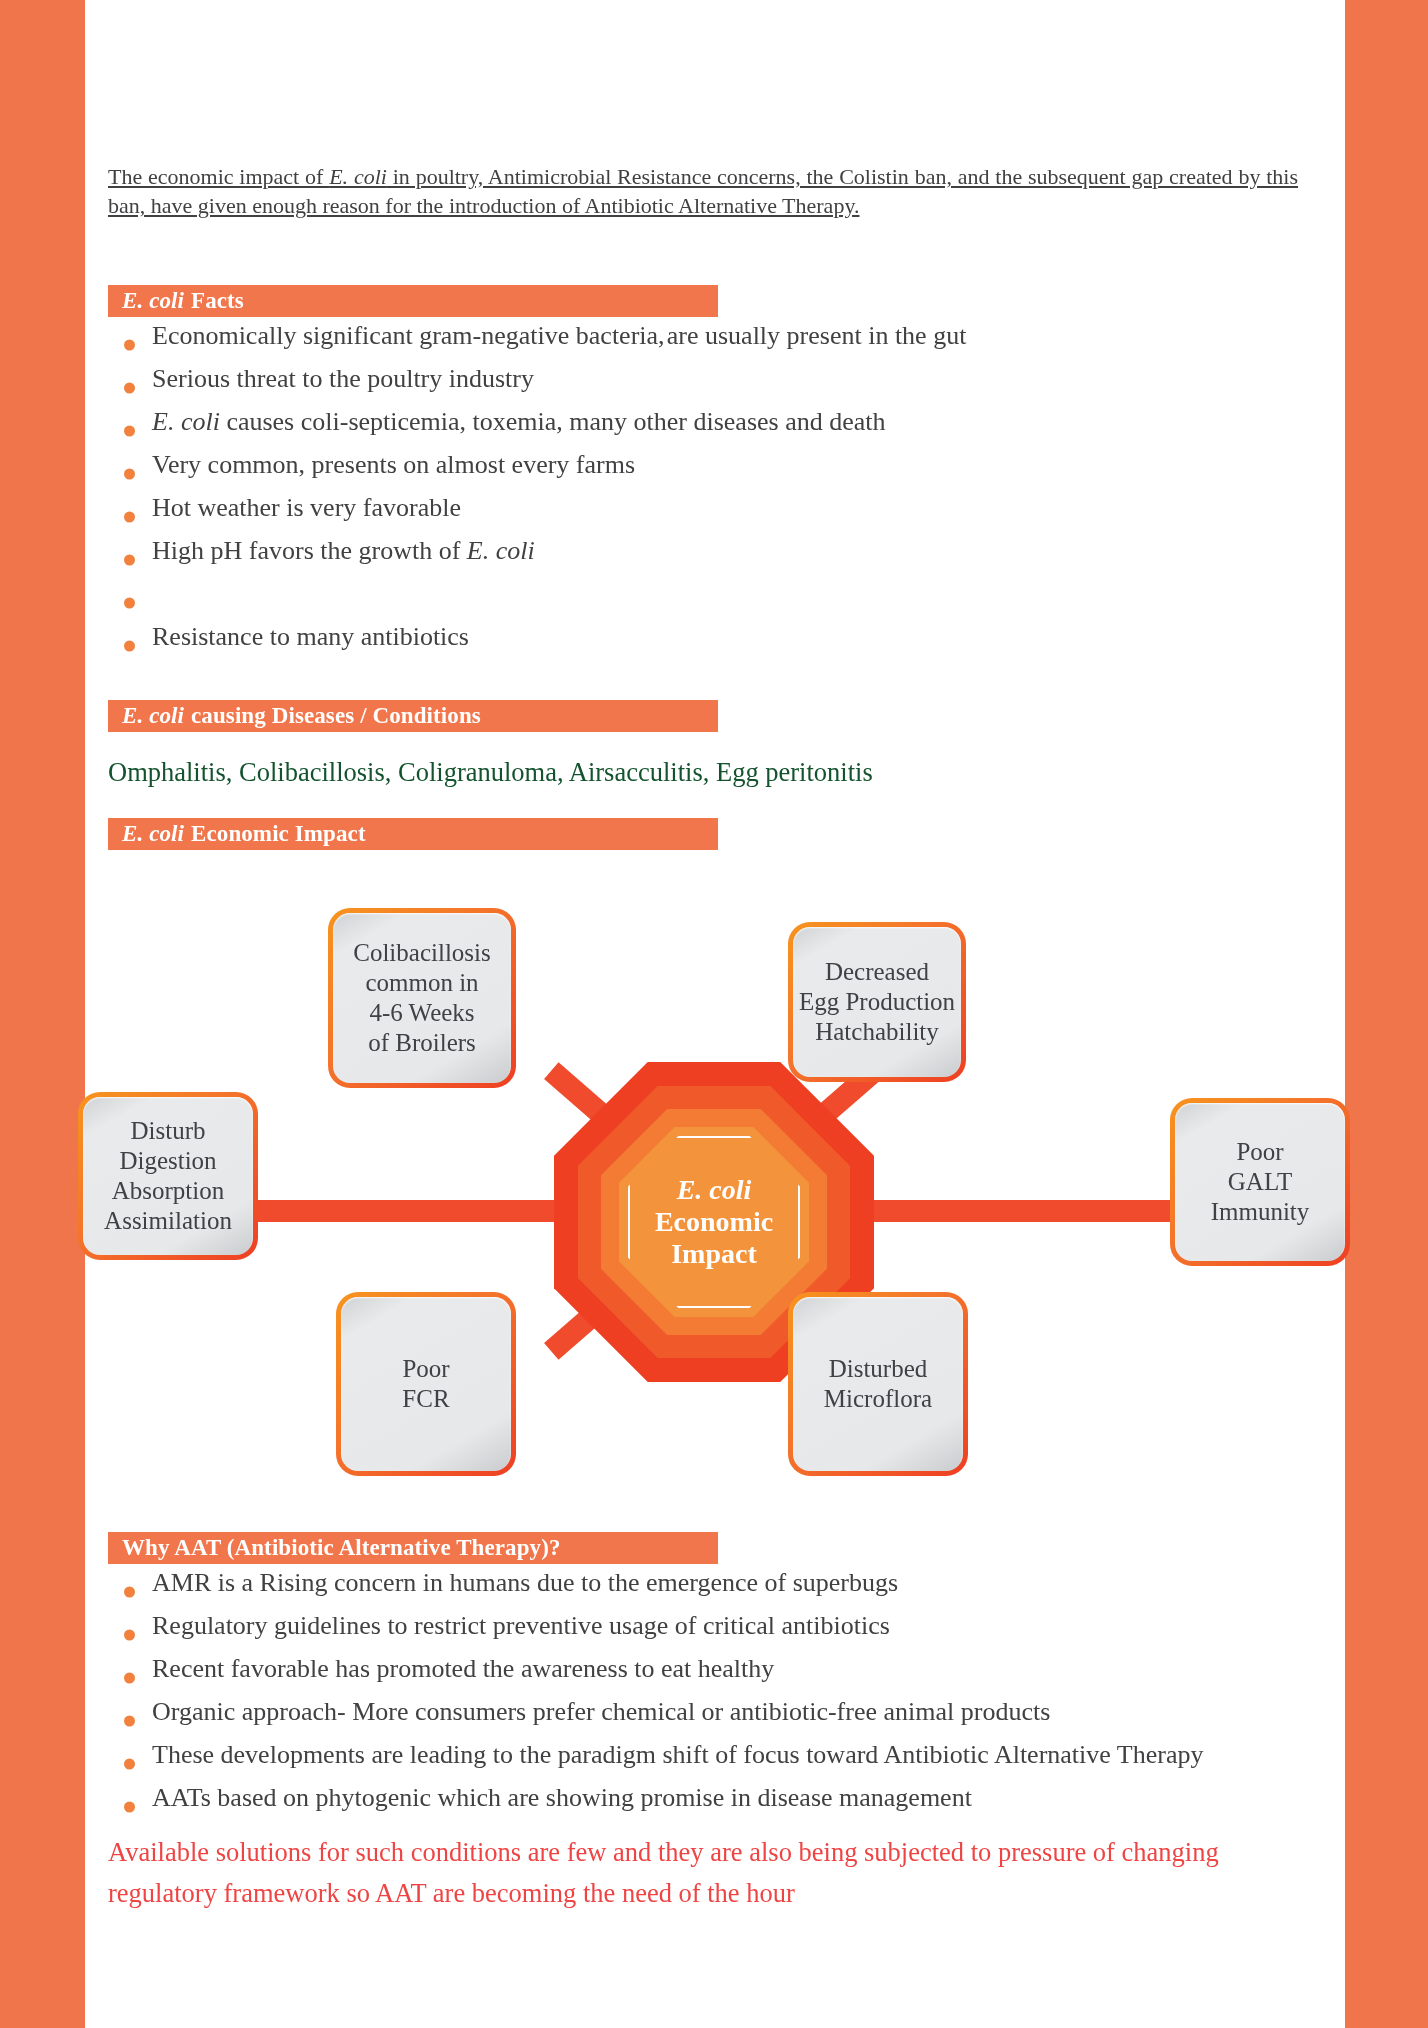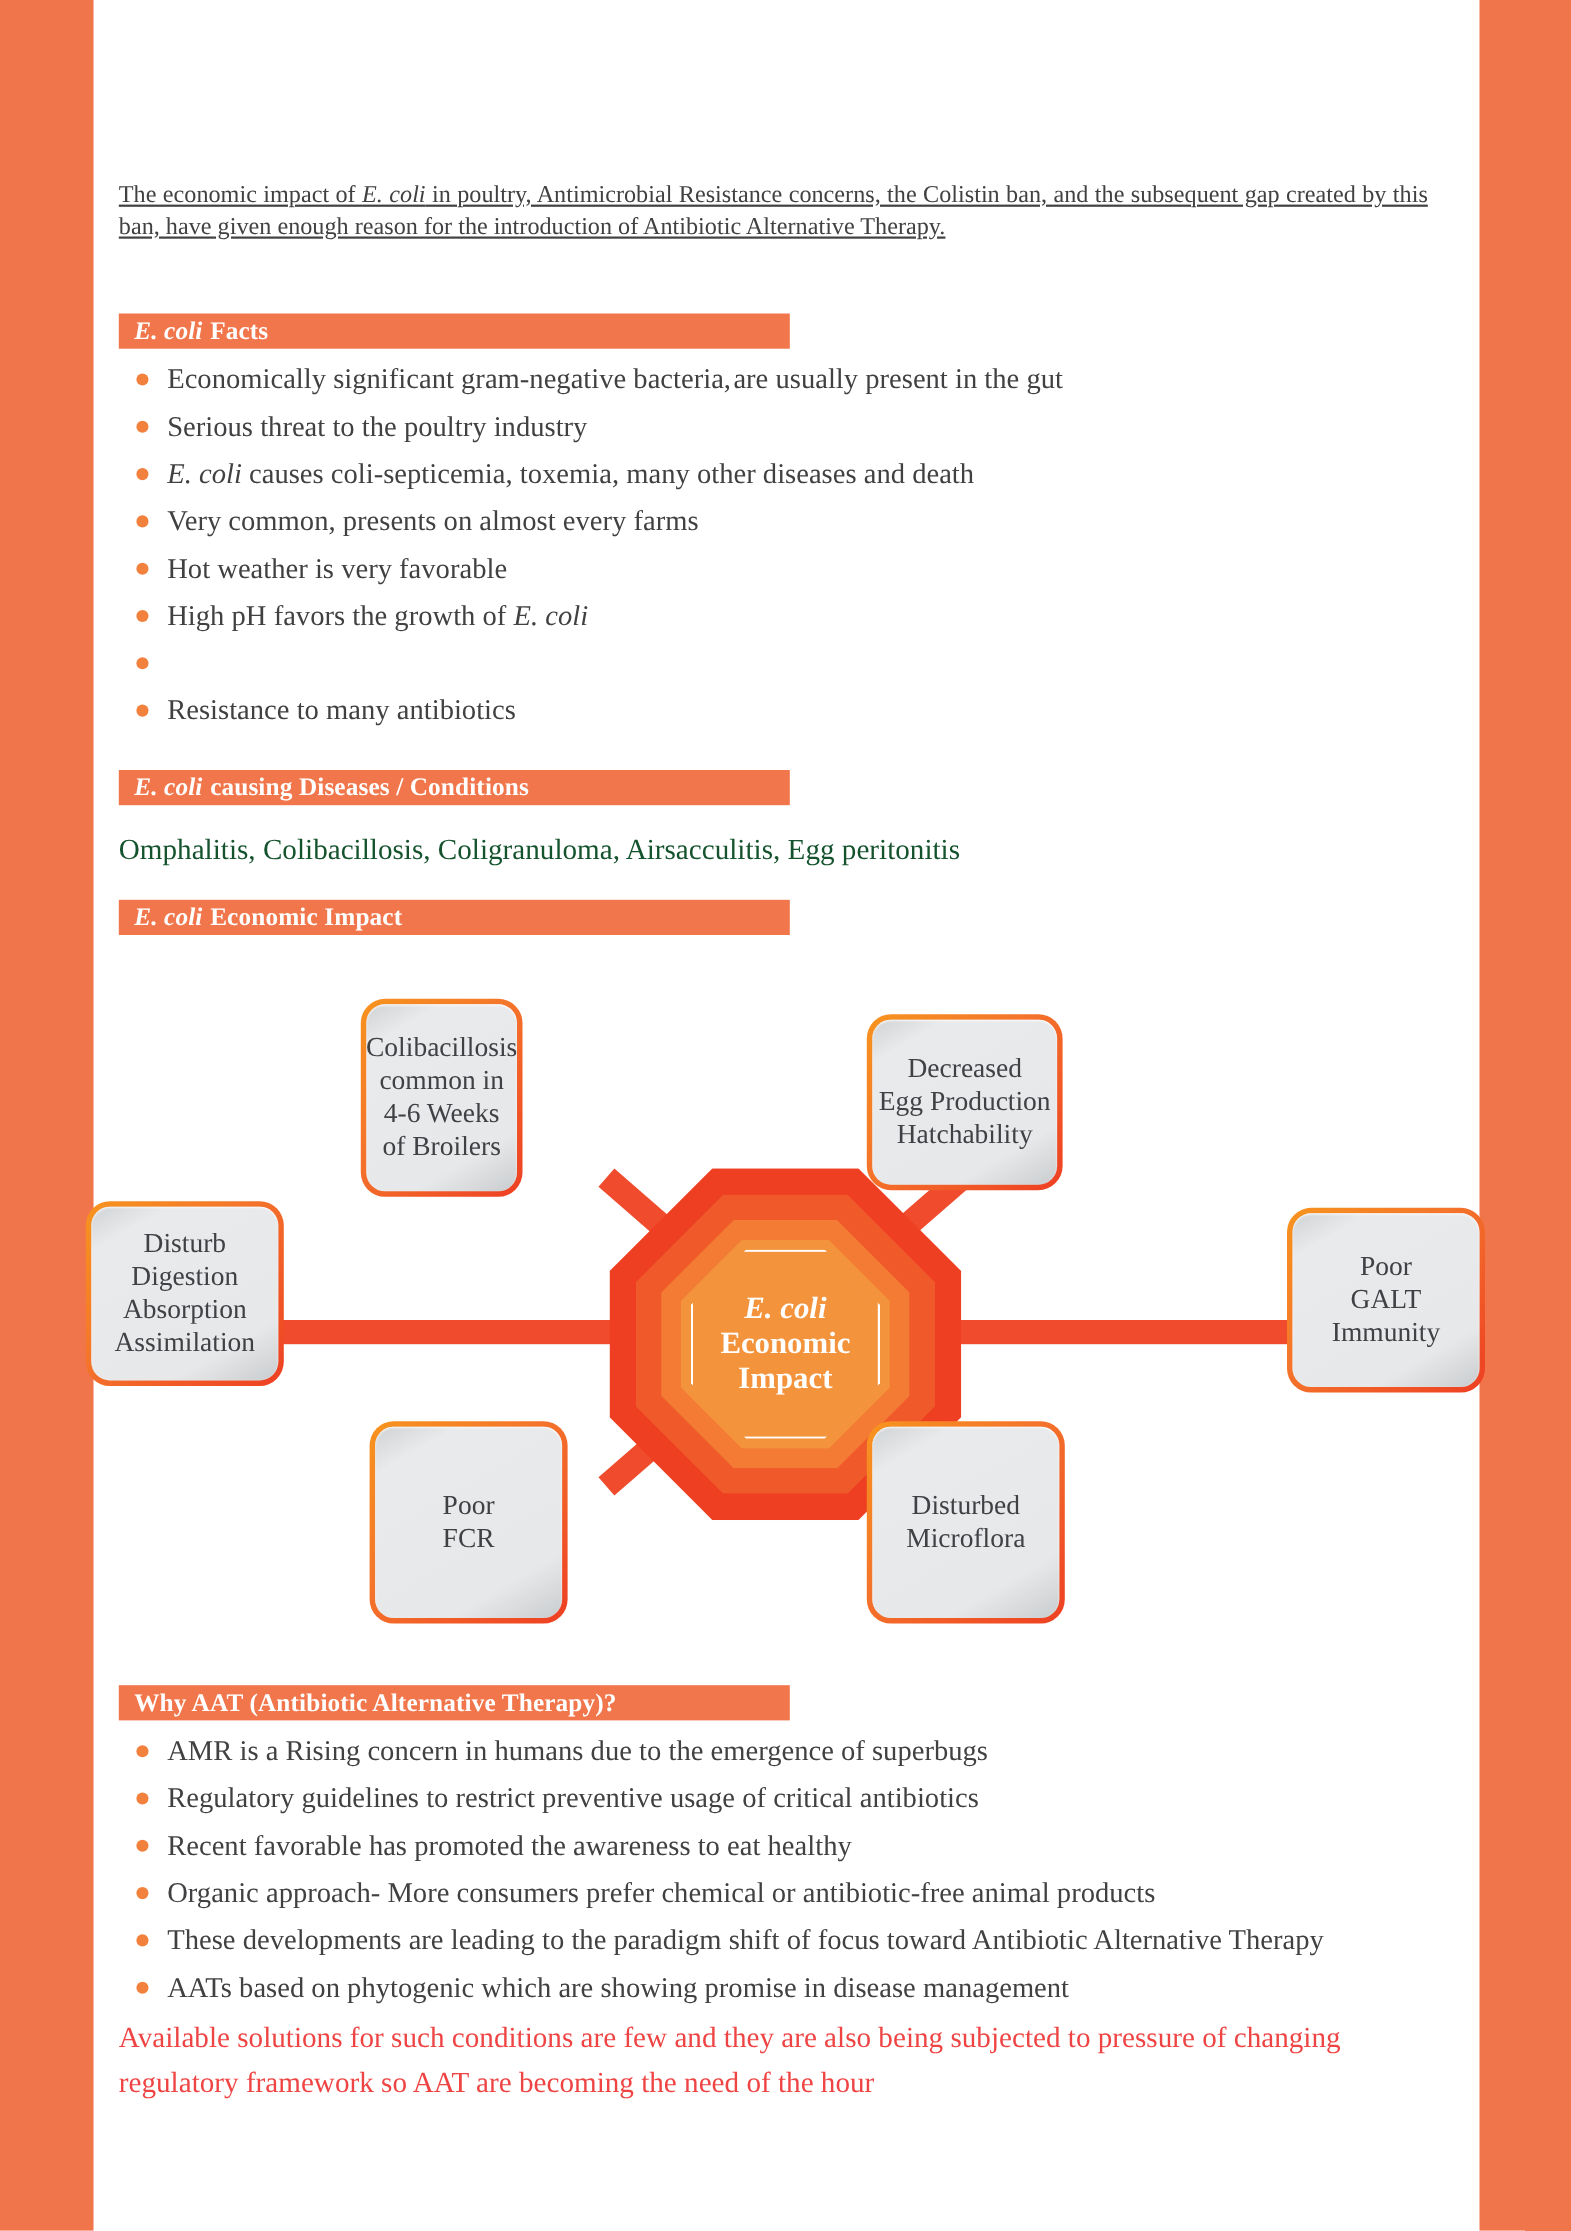--- a/index.html
+++ b/index.html
@@ -48,21 +48,21 @@
   .sec-head .ital{font-style:italic;font-weight:bold;margin-right:7px;}
 
   .bullets{position:absolute;left:0;width:1200px;}
   .bullet{
     position:relative;
     padding-left:44px;
     font-size:26px;line-height:1.0;
     margin-bottom:0;
     color:#414042;
     height:43px;
-    display:flex;align-items:center;
+    display:flex;
   }
   .bullet .dot{
     position:absolute;left:16px;top:50%;
     transform:translateY(-50%);
     width:11px;height:11px;border-radius:50%;
     background:#F1813C;
   }
   .bullet i{font-style:italic;}
 
   .plainline{
@@ -212,21 +212,21 @@
       <div class="oct o4"></div>
       <div class="hub-outline-mask"></div>
       <div class="hub-outline"></div>
       <div class="hub-label">
         <span class="it">E. coli</span>
         <span>Economic</span>
         <span>Impact</span>
       </div>
     </div>
 
-    <div class="node" style="left:220px;top:28px;width:147px;height:180px;">
+    <div class="node" style="left:220px;top:28px;width:188px;height:180px;">
       <div class="inner">
         <span>Colibacillosis<br>common in<br>4-6 Weeks<br>of Broilers</span>
       </div>
     </div>
 
     <div class="node" style="left:680px;top:42px;width:178px;height:160px;">
       <div class="inner">
         <span>Decreased<br>Egg Production<br>Hatchability</span>
       </div>
     </div>

